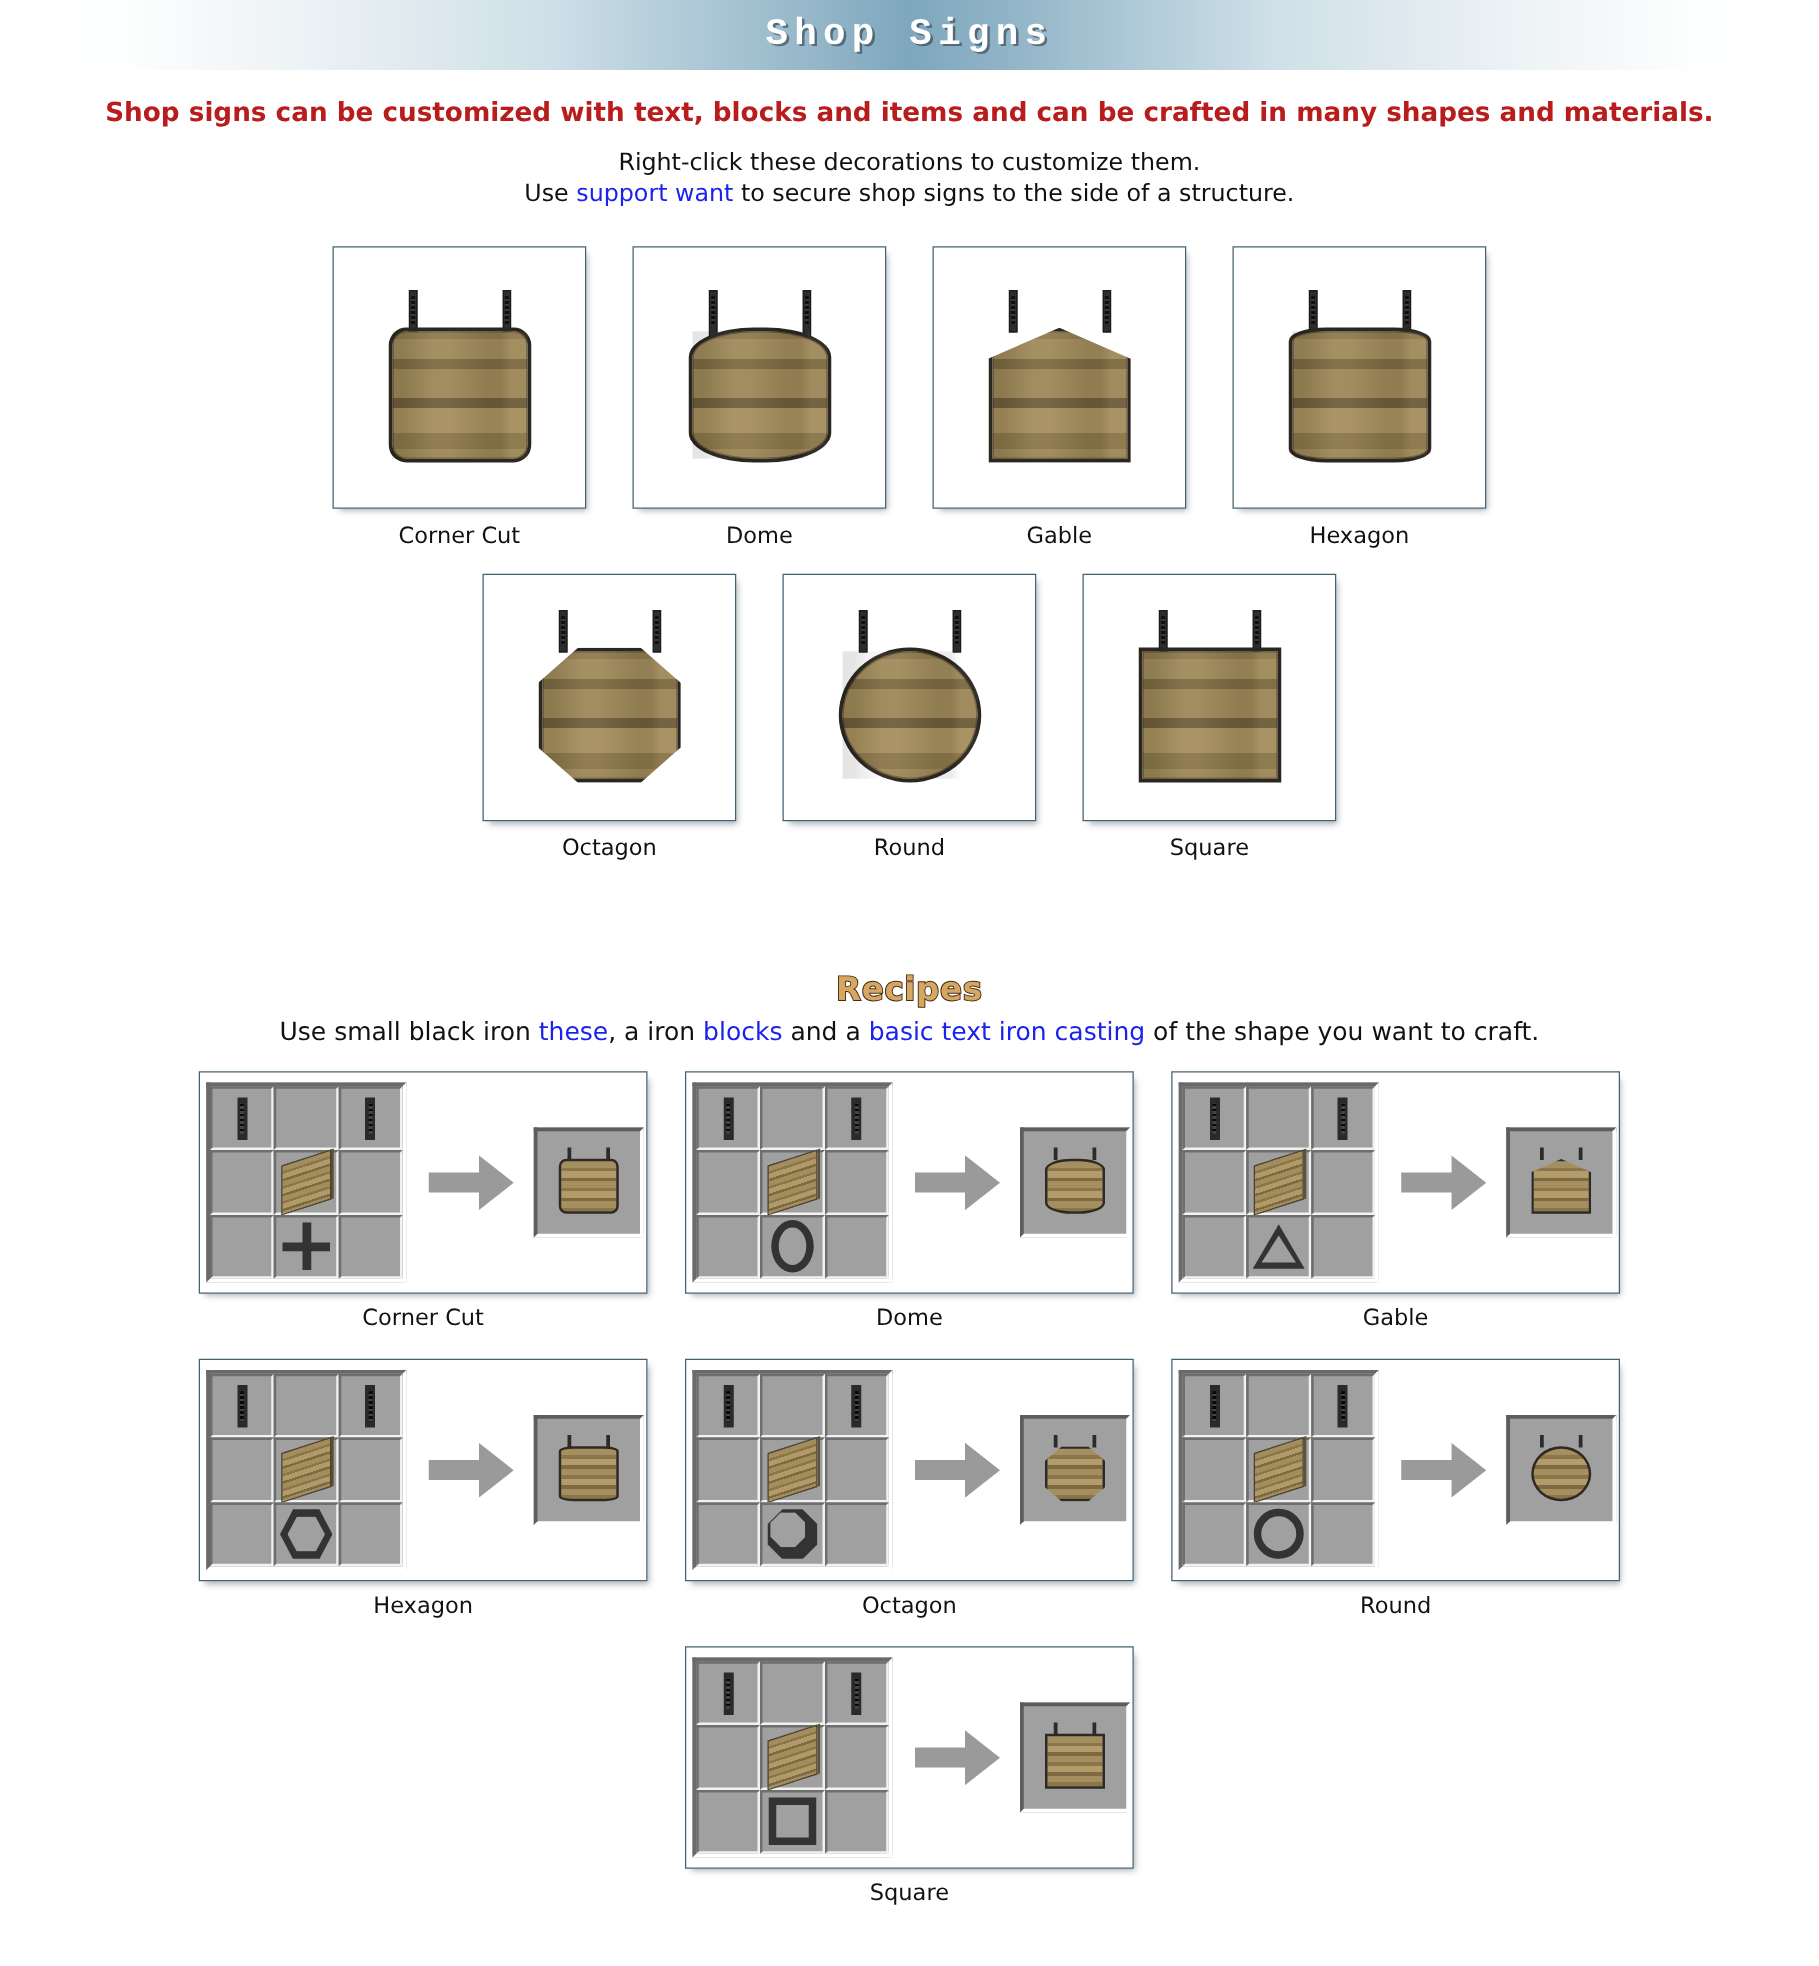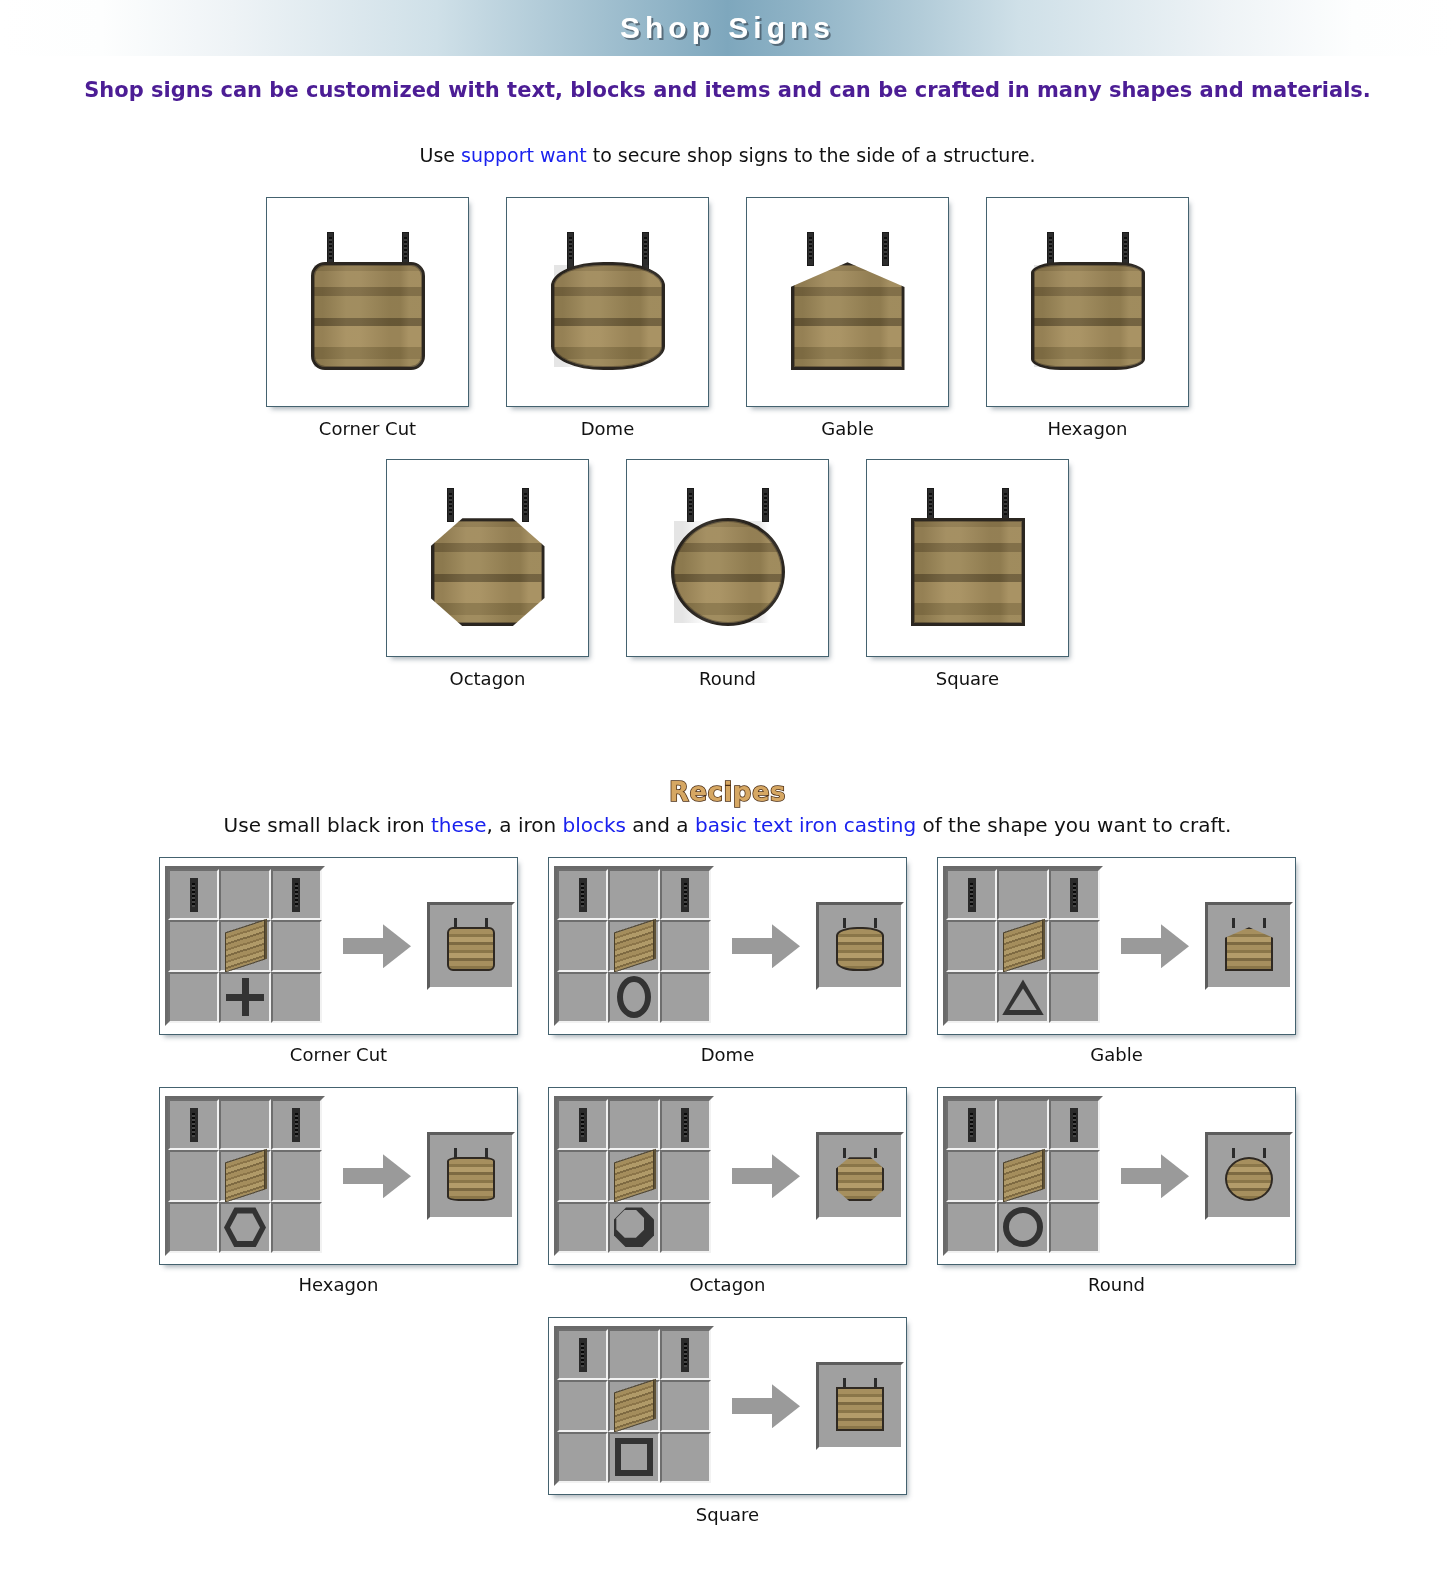--- a/index.html
+++ b/index.html
@@ -22,30 +22,30 @@
         #eef3f6 84%, #fdfefe 93%, #ffffff 100%);
     display: flex; align-items: center; justify-content: center;
     position: relative;
   }
   .page-title {
     font-size: 30px;
     font-weight: bold;
     color: #ffffff;
     letter-spacing: 5px;
     text-shadow: 2px 2px 0 rgba(40,50,60,0.55);
-    font-family: Liberation Sans, sans-serif;
+    font-family: Liberation Mono, monospace;
   }
 
   
   .intro-wrap { padding-top: 22px; }
   .intro-lead {
     text-align: center;
     font-size: 21px;
     font-weight: bold;
-    color: #4c1d95;
+    color: #b91c1c;
     margin: 0 0 8px 0;
     padding: 0 30px;
   }
   .intro-sub {
     text-align: center;
     font-size: 19px;
     color: #111111;
     line-height: 1.32;
     margin: 16px 0 0 0;
   }
@@ -305,21 +305,21 @@
 </head>
 <body>
 
 <div class="page-header">
   <div class="page-title">Shop Signs</div>
 </div>
 
 <div class="intro-wrap">
   <p class="intro-lead">Shop signs can be customized with text, blocks and items and can be crafted in many shapes and materials.</p>
   <p class="intro-sub">
-    <br>
+    <span>Right-click these decorations to customize them.</span><br>
     <span>Use </span><span class="link">support want</span><span> to secure shop signs to the side of a structure.</span>
   </p>
 </div>
 
 <div class="gallery-row row1">
 
   <div class="sign-card">
     <div class="sign-frame">
       <div class="sign-art">
         <span class="chain l"></span>

